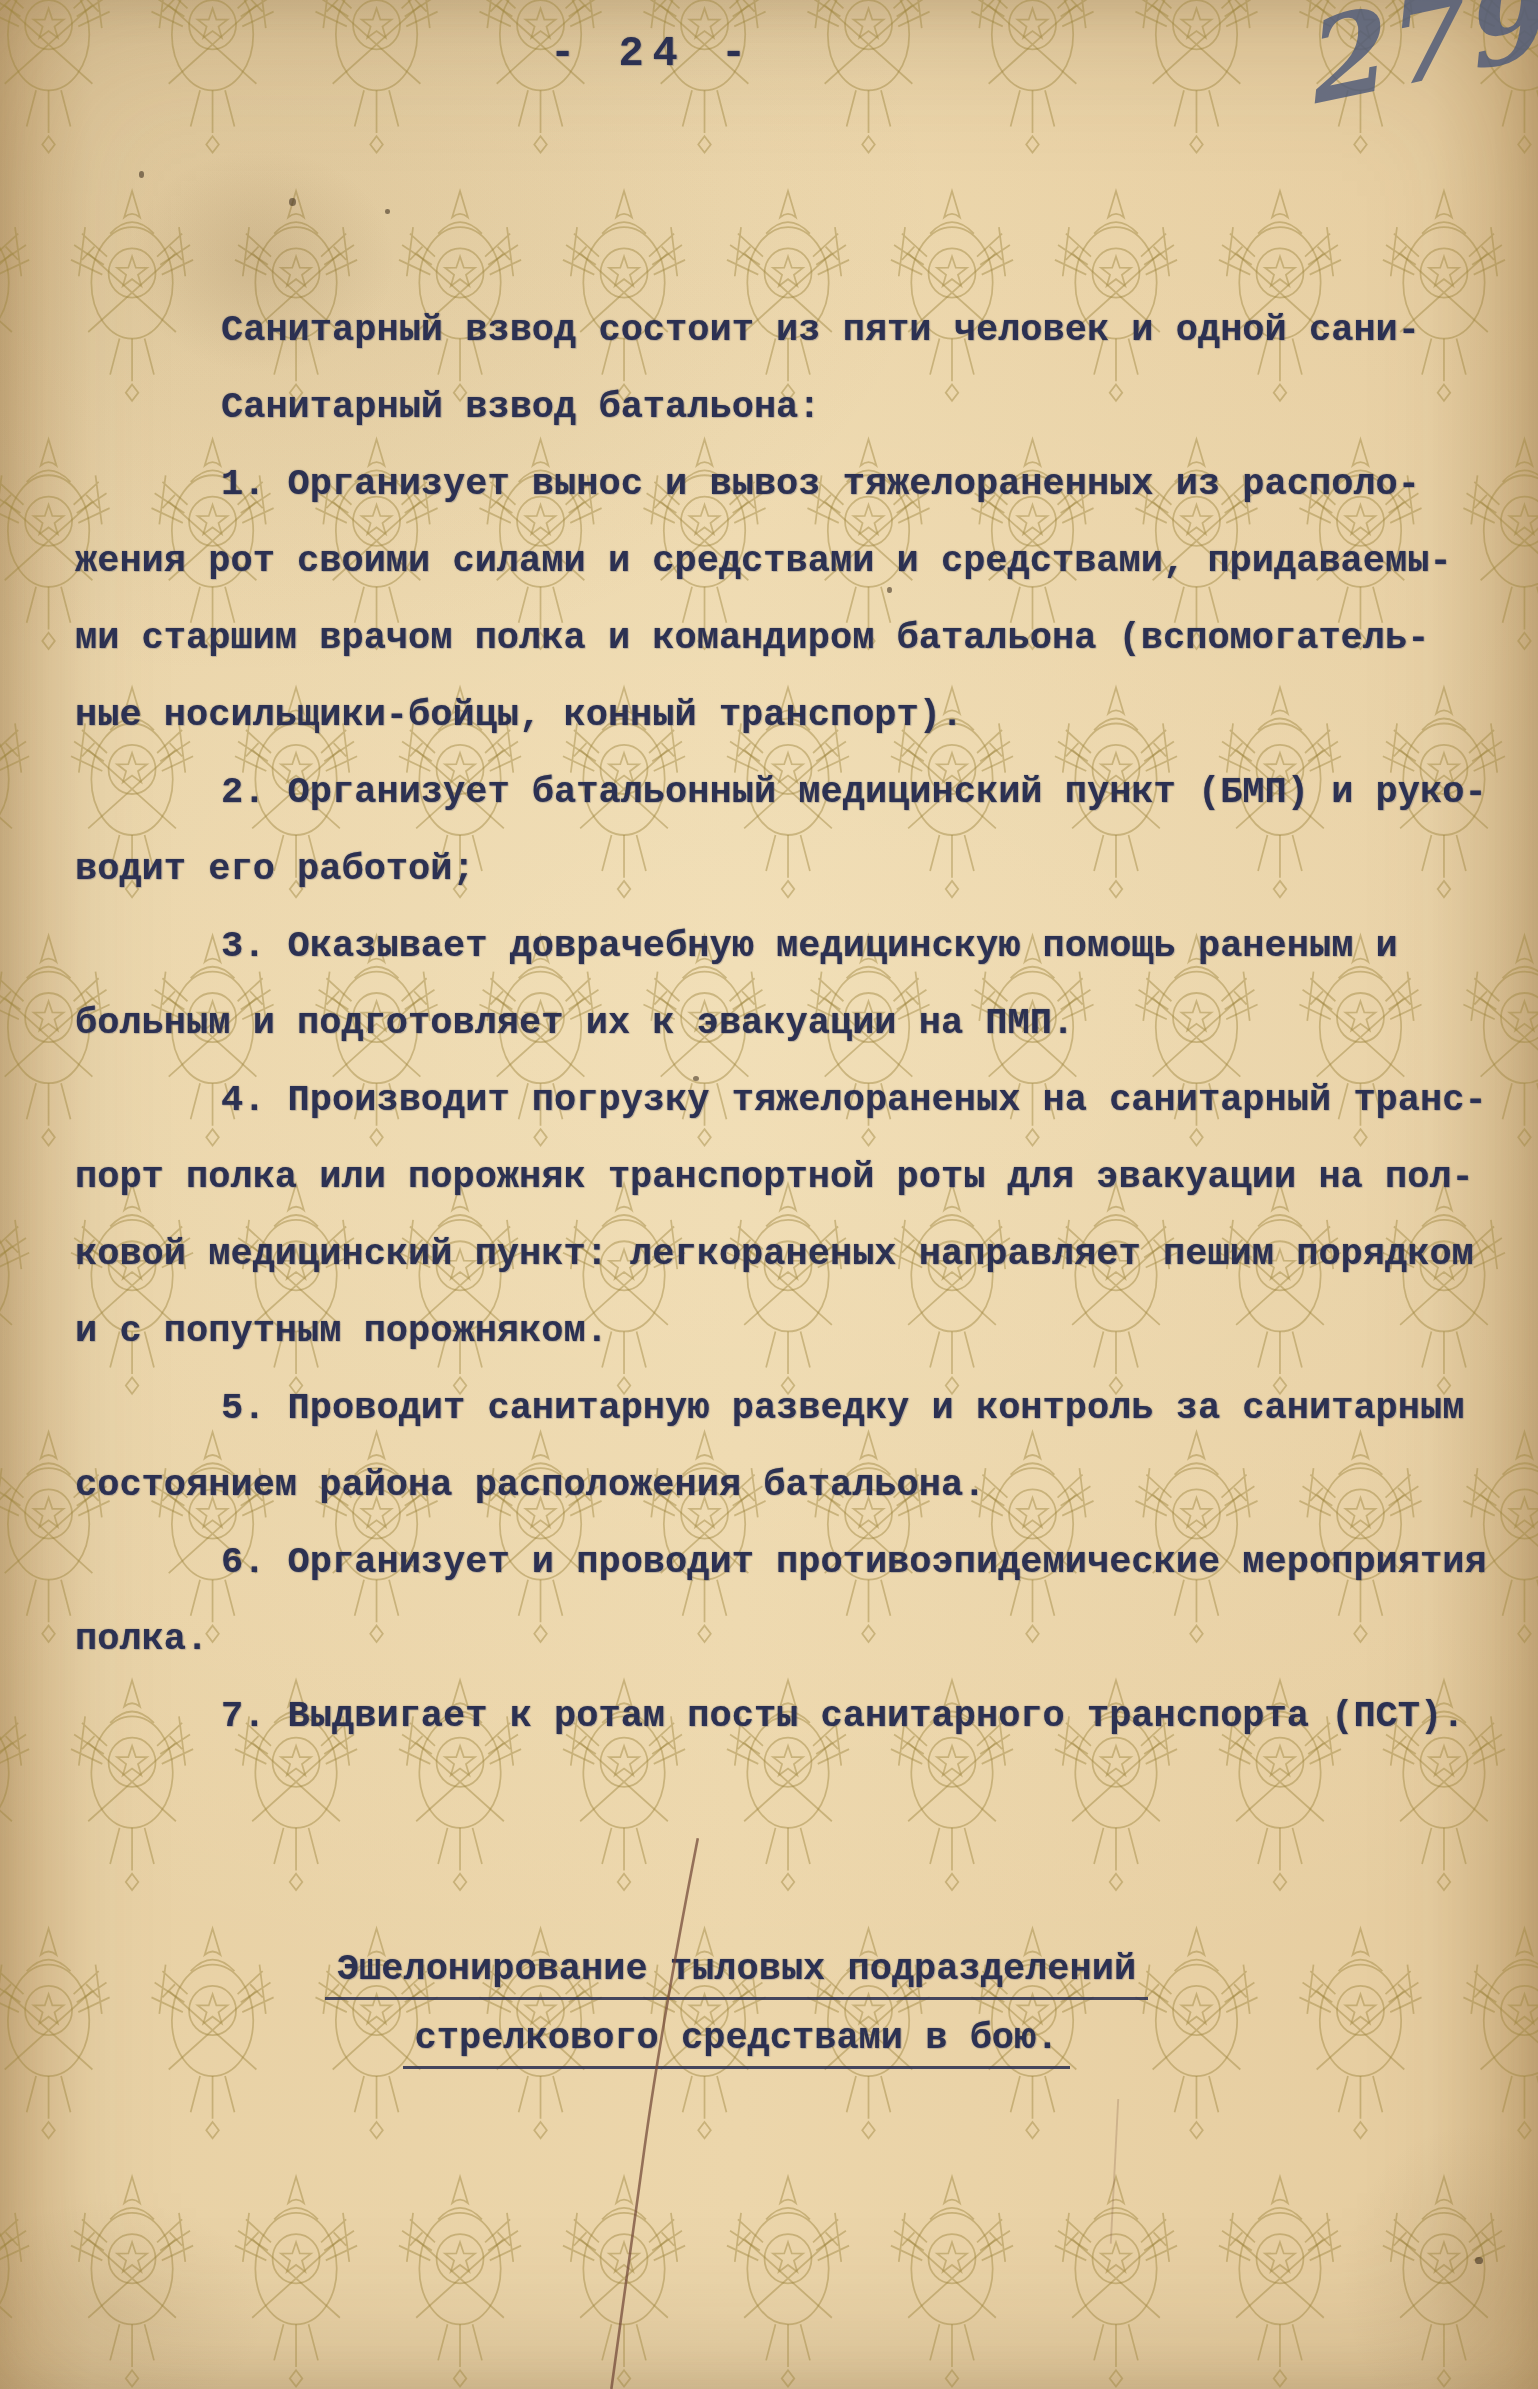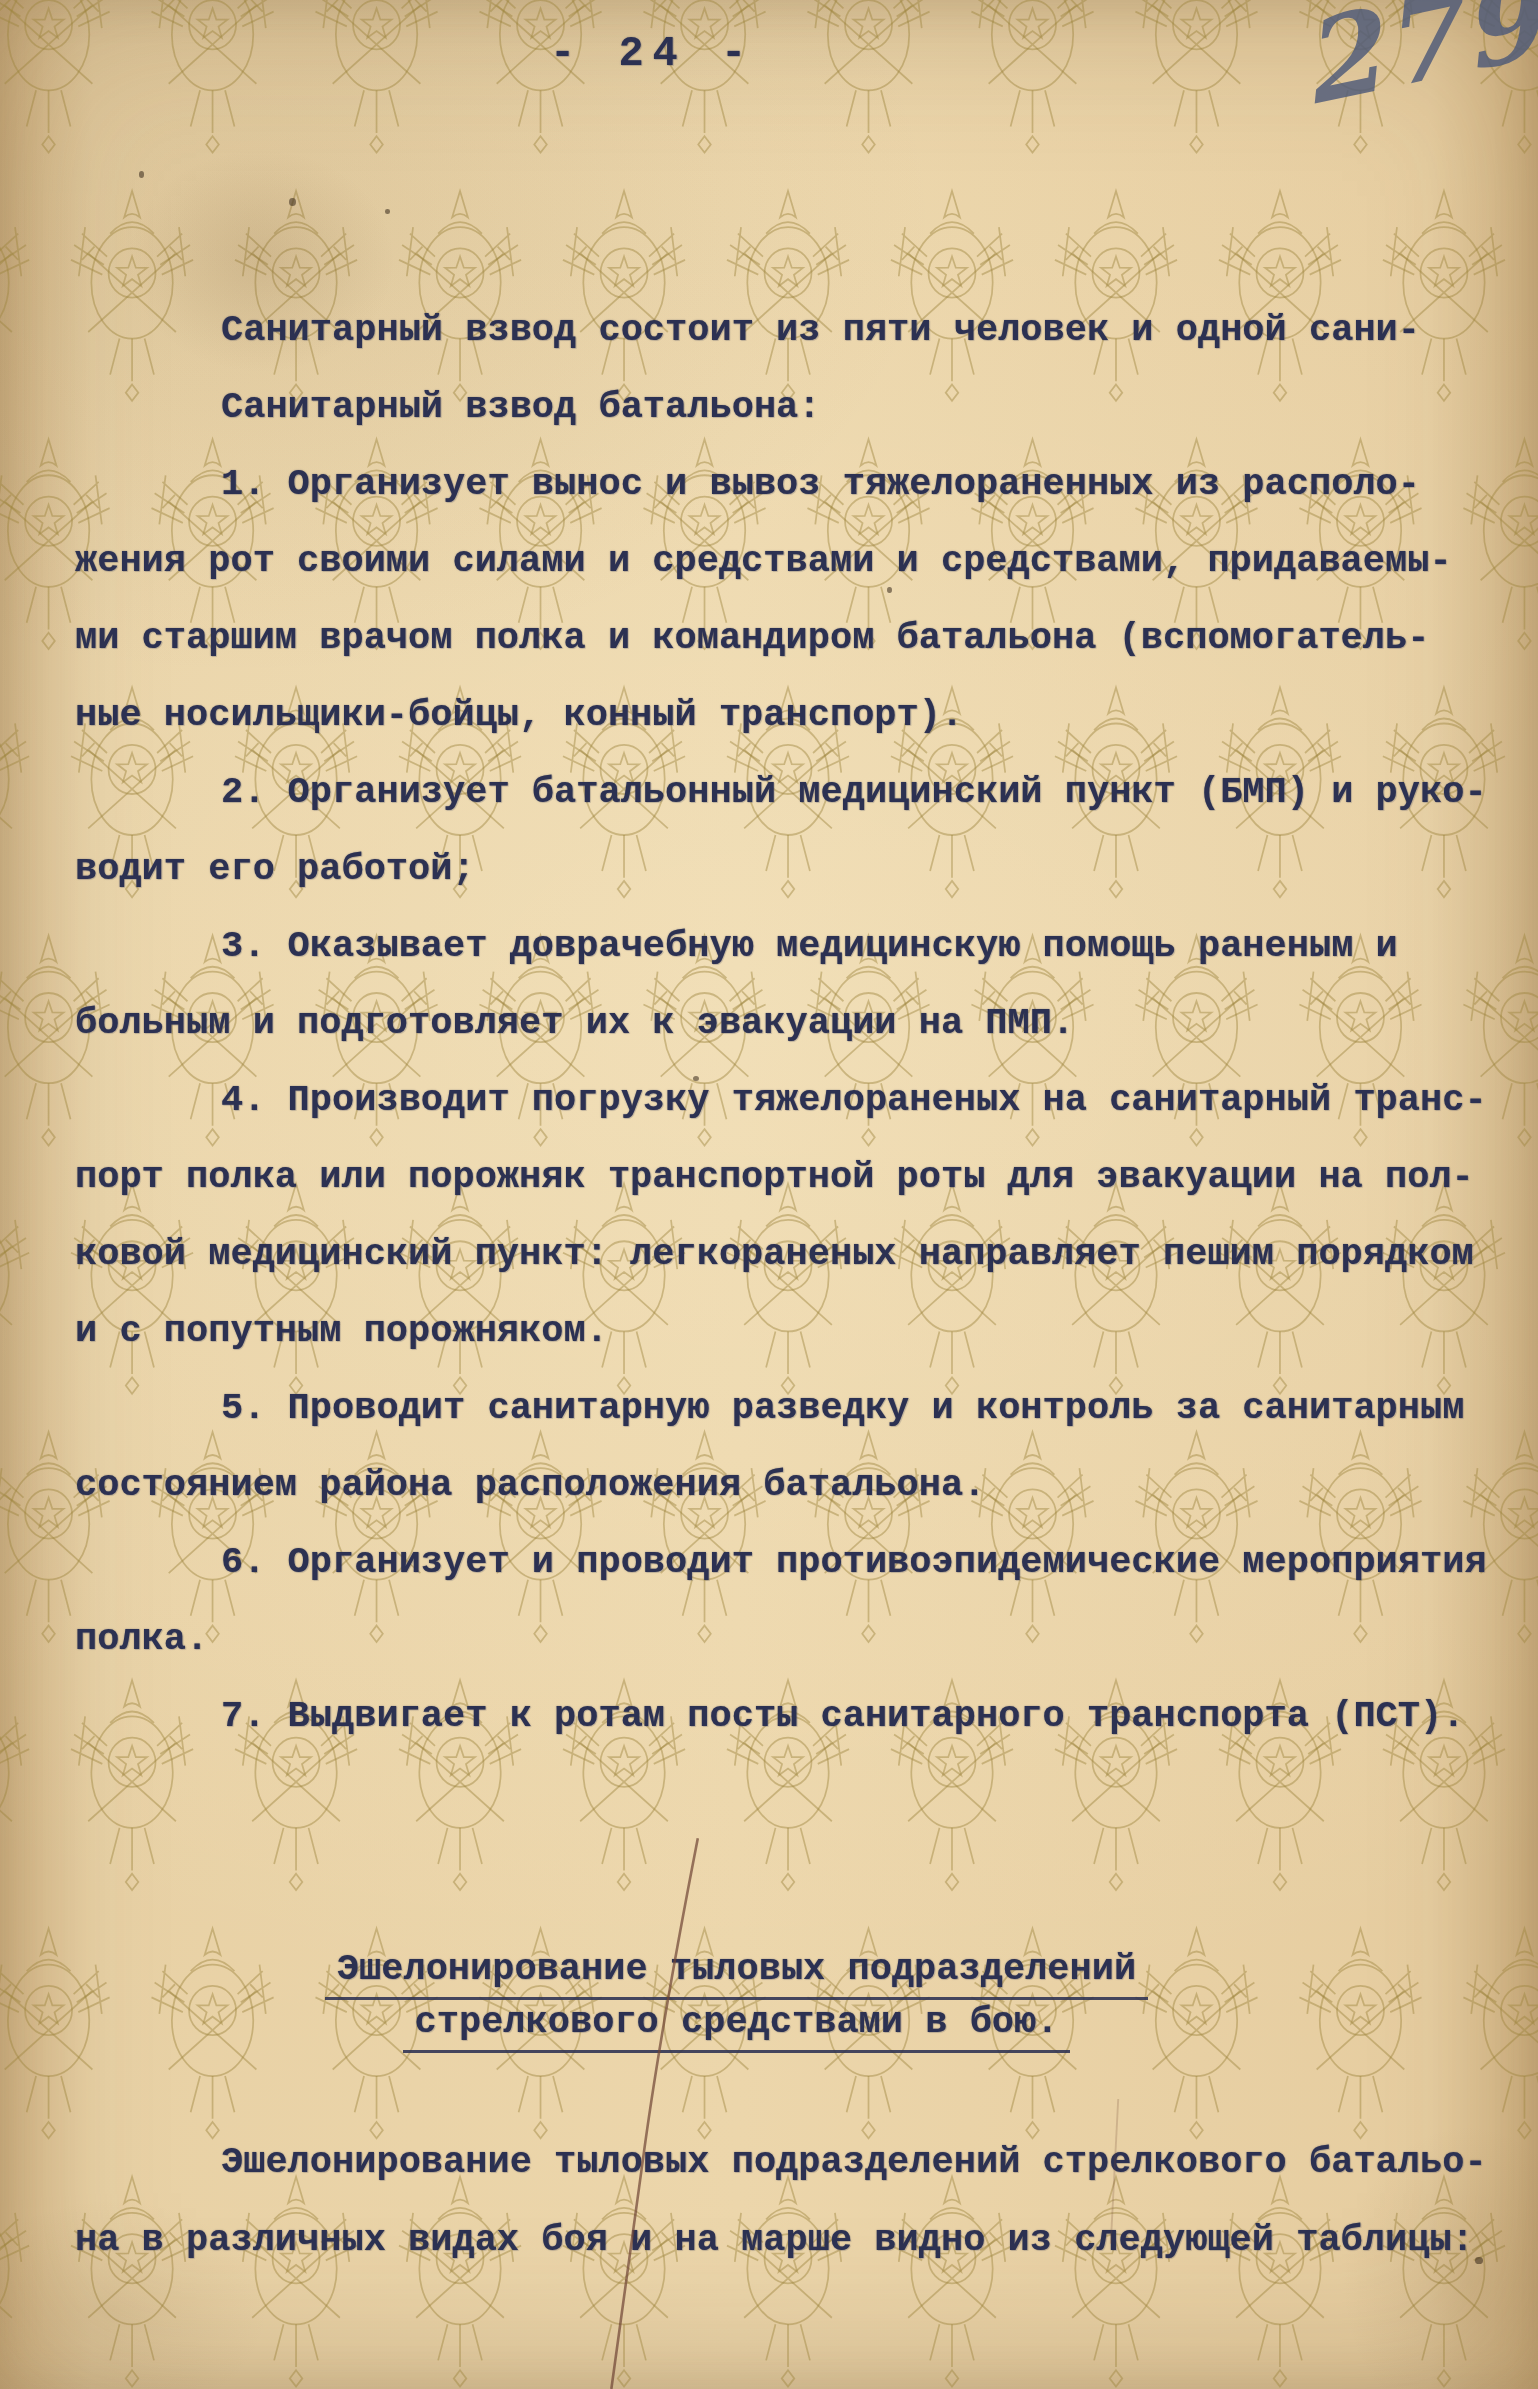--- a/index.html
+++ b/index.html
@@ -54,21 +54,21 @@
     font-size:37px;line-height:78px;white-space:nowrap;
   }
   .tline{height:77px;margin-left:8px;}
   .closing-text .tline{height:78px;}
   .tline.ind{text-indent:146px;}
   .heading{
     position:absolute;left:67px;top:1947px;width:1431px;
     text-align:center;transform:translateX(-46px);
     font-size:37px;line-height:45px;white-space:nowrap;
   }
-  .hline{display:block;margin-bottom:0;}
+  .hline{display:block;margin-bottom:16px;}
   .hline > span{
     display:inline-block;border-bottom:3px solid rgba(44,49,82,0.88);
     padding:0 12px 5.2px 12px;
   }
   .pen-layer{position:absolute;inset:0;z-index:6;pointer-events:none;}
 </style>
 </head>
 <body>
 
 <div class="page">
@@ -247,24 +247,20 @@
       <div class="tline ind">6. Организует и проводит противоэпидемические мероприятия</div>
       <div class="tline">полка.</div>
       <div class="tline ind">7. Выдвигает к ротам посты санитарного транспорта (ПСТ).</div>
     </div>
 
   <div class="typed heading">
     <span class="hline"><span>Эшелонирование тыловых подразделений</span></span>
     <span class="hline"><span>стрелкового средствами в бою.</span></span>
   </div>
 
-  <div class="typed closing-text">
-      <div class="tline ind">Эшелонирование тыловых подразделений стрелкового батальо-</div>
-      <div class="tline">на в различных видах боя и на марше видно из следующей таблицы:</div>
-    </div>
 
   <svg class="pen-layer" width="1538" height="2389" viewBox="0 0 2063 3205">
     <path d="M936 2466 C 908 2610, 882 2750, 862 2900 C 846 3010, 832 3120, 820 3205" fill="none" stroke="var(--pen)" stroke-width="3.5" opacity="0.7"></path>
     <path d="M1500 2816 L1490 3010" fill="none" stroke="var(--pen)" stroke-width="2.5" opacity="0.22"></path>
   </svg>
 
 </div>
 
 
 </body></html>

